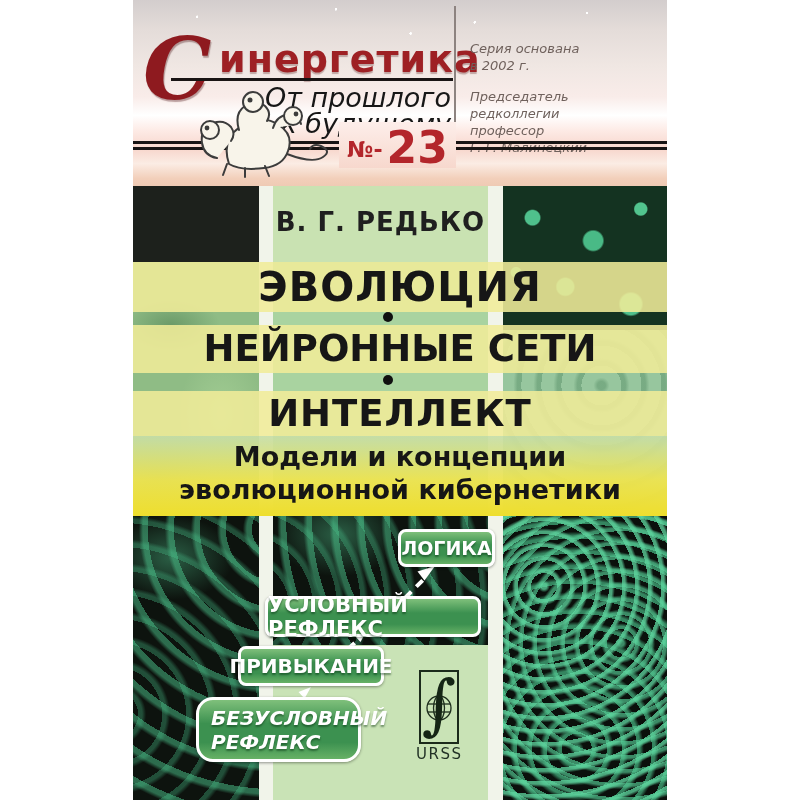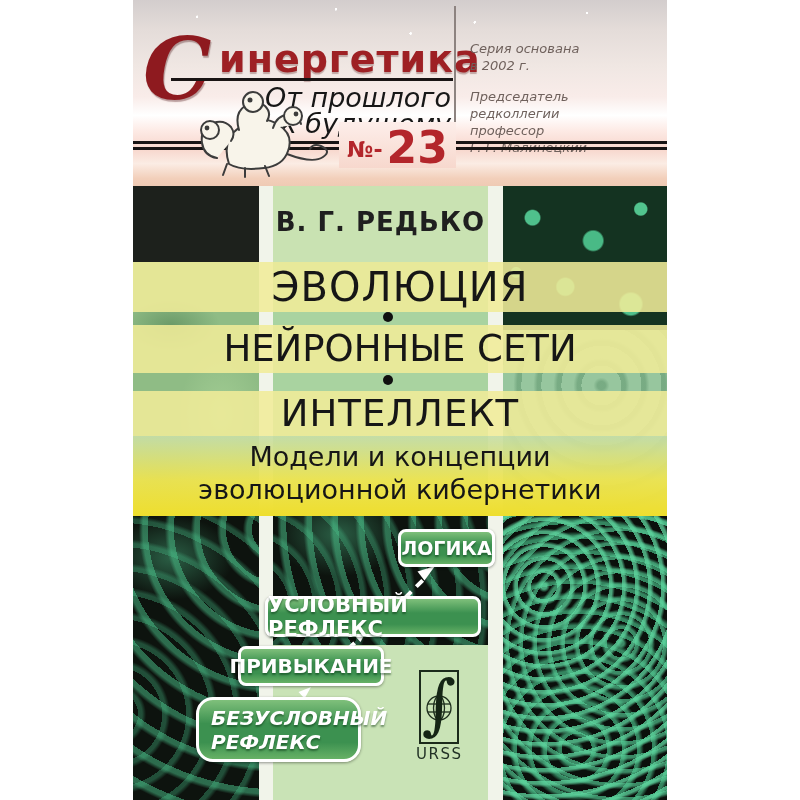--- a/index.html
+++ b/index.html
@@ -82,21 +82,21 @@
     background-image:
       repeating-radial-gradient(circle at 25% 25%, rgba(95,215,160,.75) 0 3px, transparent 6px 13px),
       repeating-radial-gradient(circle at 72% 45%, rgba(85,205,150,.65) 0 3px, transparent 6px 14px),
       repeating-radial-gradient(circle at 45% 82%, rgba(75,195,140,.65) 0 3px, transparent 7px 15px);}
 
   
   .author{position:absolute;left:140px;top:202px;width:215px;text-align:center;z-index:2;
     font-size:26px;font-weight:bold;letter-spacing:1px;color:#1f1f1f;line-height:40px;}
 
   .band{position:absolute;left:0;width:534px;z-index:2;text-align:center;
-    background:rgba(240,236,152,.88);color:#161616;font-weight:normal;}
+    background:rgba(240,236,152,.88);color:#161616;font-weight:bold;}
   .band.b1{top:262px;height:50px;font-size:40px;line-height:50px;letter-spacing:1px;}
   .band.b2{top:325px;height:48px;font-size:37px;line-height:48px;}
   .band.b3{top:391px;height:45px;font-size:37px;line-height:45px;letter-spacing:1px;}
   .band.b4{top:436px;height:80px;font-size:27px;line-height:33px;padding-top:4px;box-sizing:border-box;
     background:linear-gradient(180deg, rgba(198,222,168,.92) 0%, rgba(238,228,80,.95) 55%, #eede2e 100%);}
   .bullet{position:absolute;left:250px;width:10px;height:10px;border-radius:50%;
     background:#101010;z-index:2;}
   .bullet.s1{top:312px;} .bullet.s2{top:375px;}
 
   

